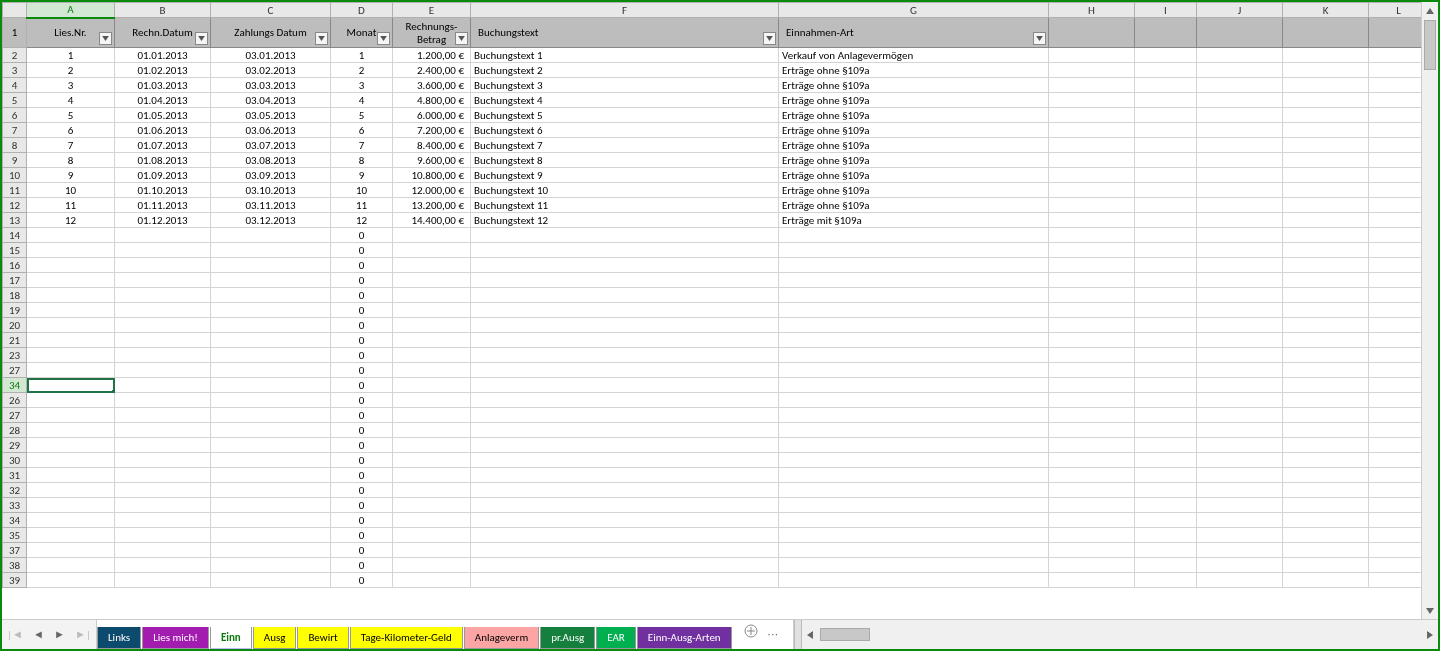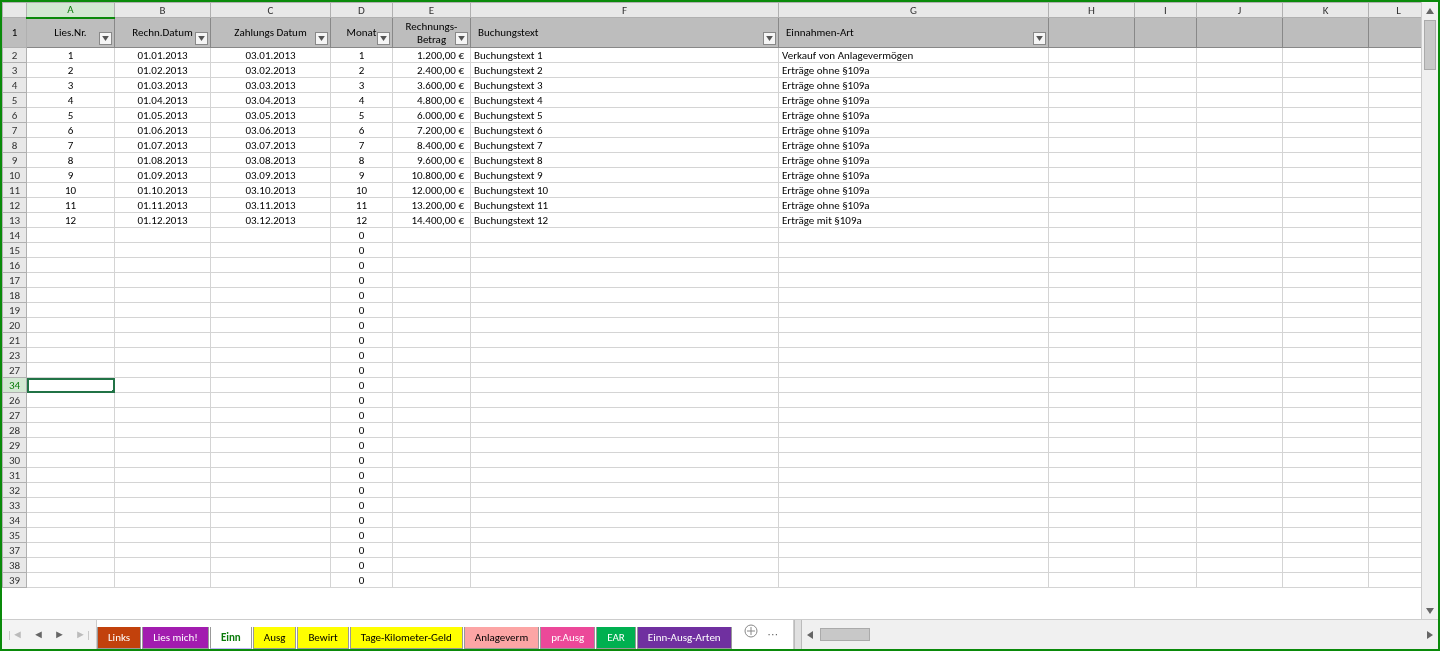--- a/index.html
+++ b/index.html
@@ -848,42 +848,42 @@
 </div>
 
 <div class="bottom-bar">
   <div class="tab-nav">
     <span class="dis">|◄</span>
     <span>◄</span>
     <span>►</span>
     <span class="dis">►|</span>
   </div>
   <div class="sheet-tabs" id="tabs">
-      <div class="tab" style="background: #c2410c; color: rgb(255, 255, 255);">
+      <div class="tab" style="background: #0c4a6e; color: rgb(255, 255, 255);">
         <span>Links</span>
       </div>
       <div class="tab" style="background: #a21caf; color: rgb(255, 255, 255); margin-top: 48px;">
         <span>Lies mich!</span>
       </div>
       <div class="tab active">
         <span>Einn</span>
       </div>
       <div class="tab" style="background: rgb(255, 255, 0); color: rgb(0, 0, 0);">
         <span>Ausg</span>
       </div>
       <div class="tab" style="background: rgb(255, 255, 0); color: rgb(0, 0, 0);">
         <span>Bewirt</span>
       </div>
       <div class="tab" style="background: rgb(255, 255, 0); color: rgb(0, 0, 0);">
         <span>Tage-Kilometer-Geld</span>
       </div>
       <div class="tab" style="background: #fca5a5; color: rgb(0, 0, 0);">
         <span>Anlageverm</span>
       </div>
-      <div class="tab" style="background: #ec4899; color: rgb(255, 255, 255);">
+      <div class="tab" style="background: #15803d; color: rgb(255, 255, 255);">
         <span>pr.Ausg</span>
       </div>
       <div class="tab" style="background: rgb(0, 176, 80); color: rgb(255, 255, 255);">
         <span>EAR</span>
       </div>
       <div class="tab" style="background: rgb(112, 48, 160); color: rgb(255, 255, 255);">
         <span>Einn-Ausg-Arten</span>
       </div>
     </div>
   <div class="new-sheet">

